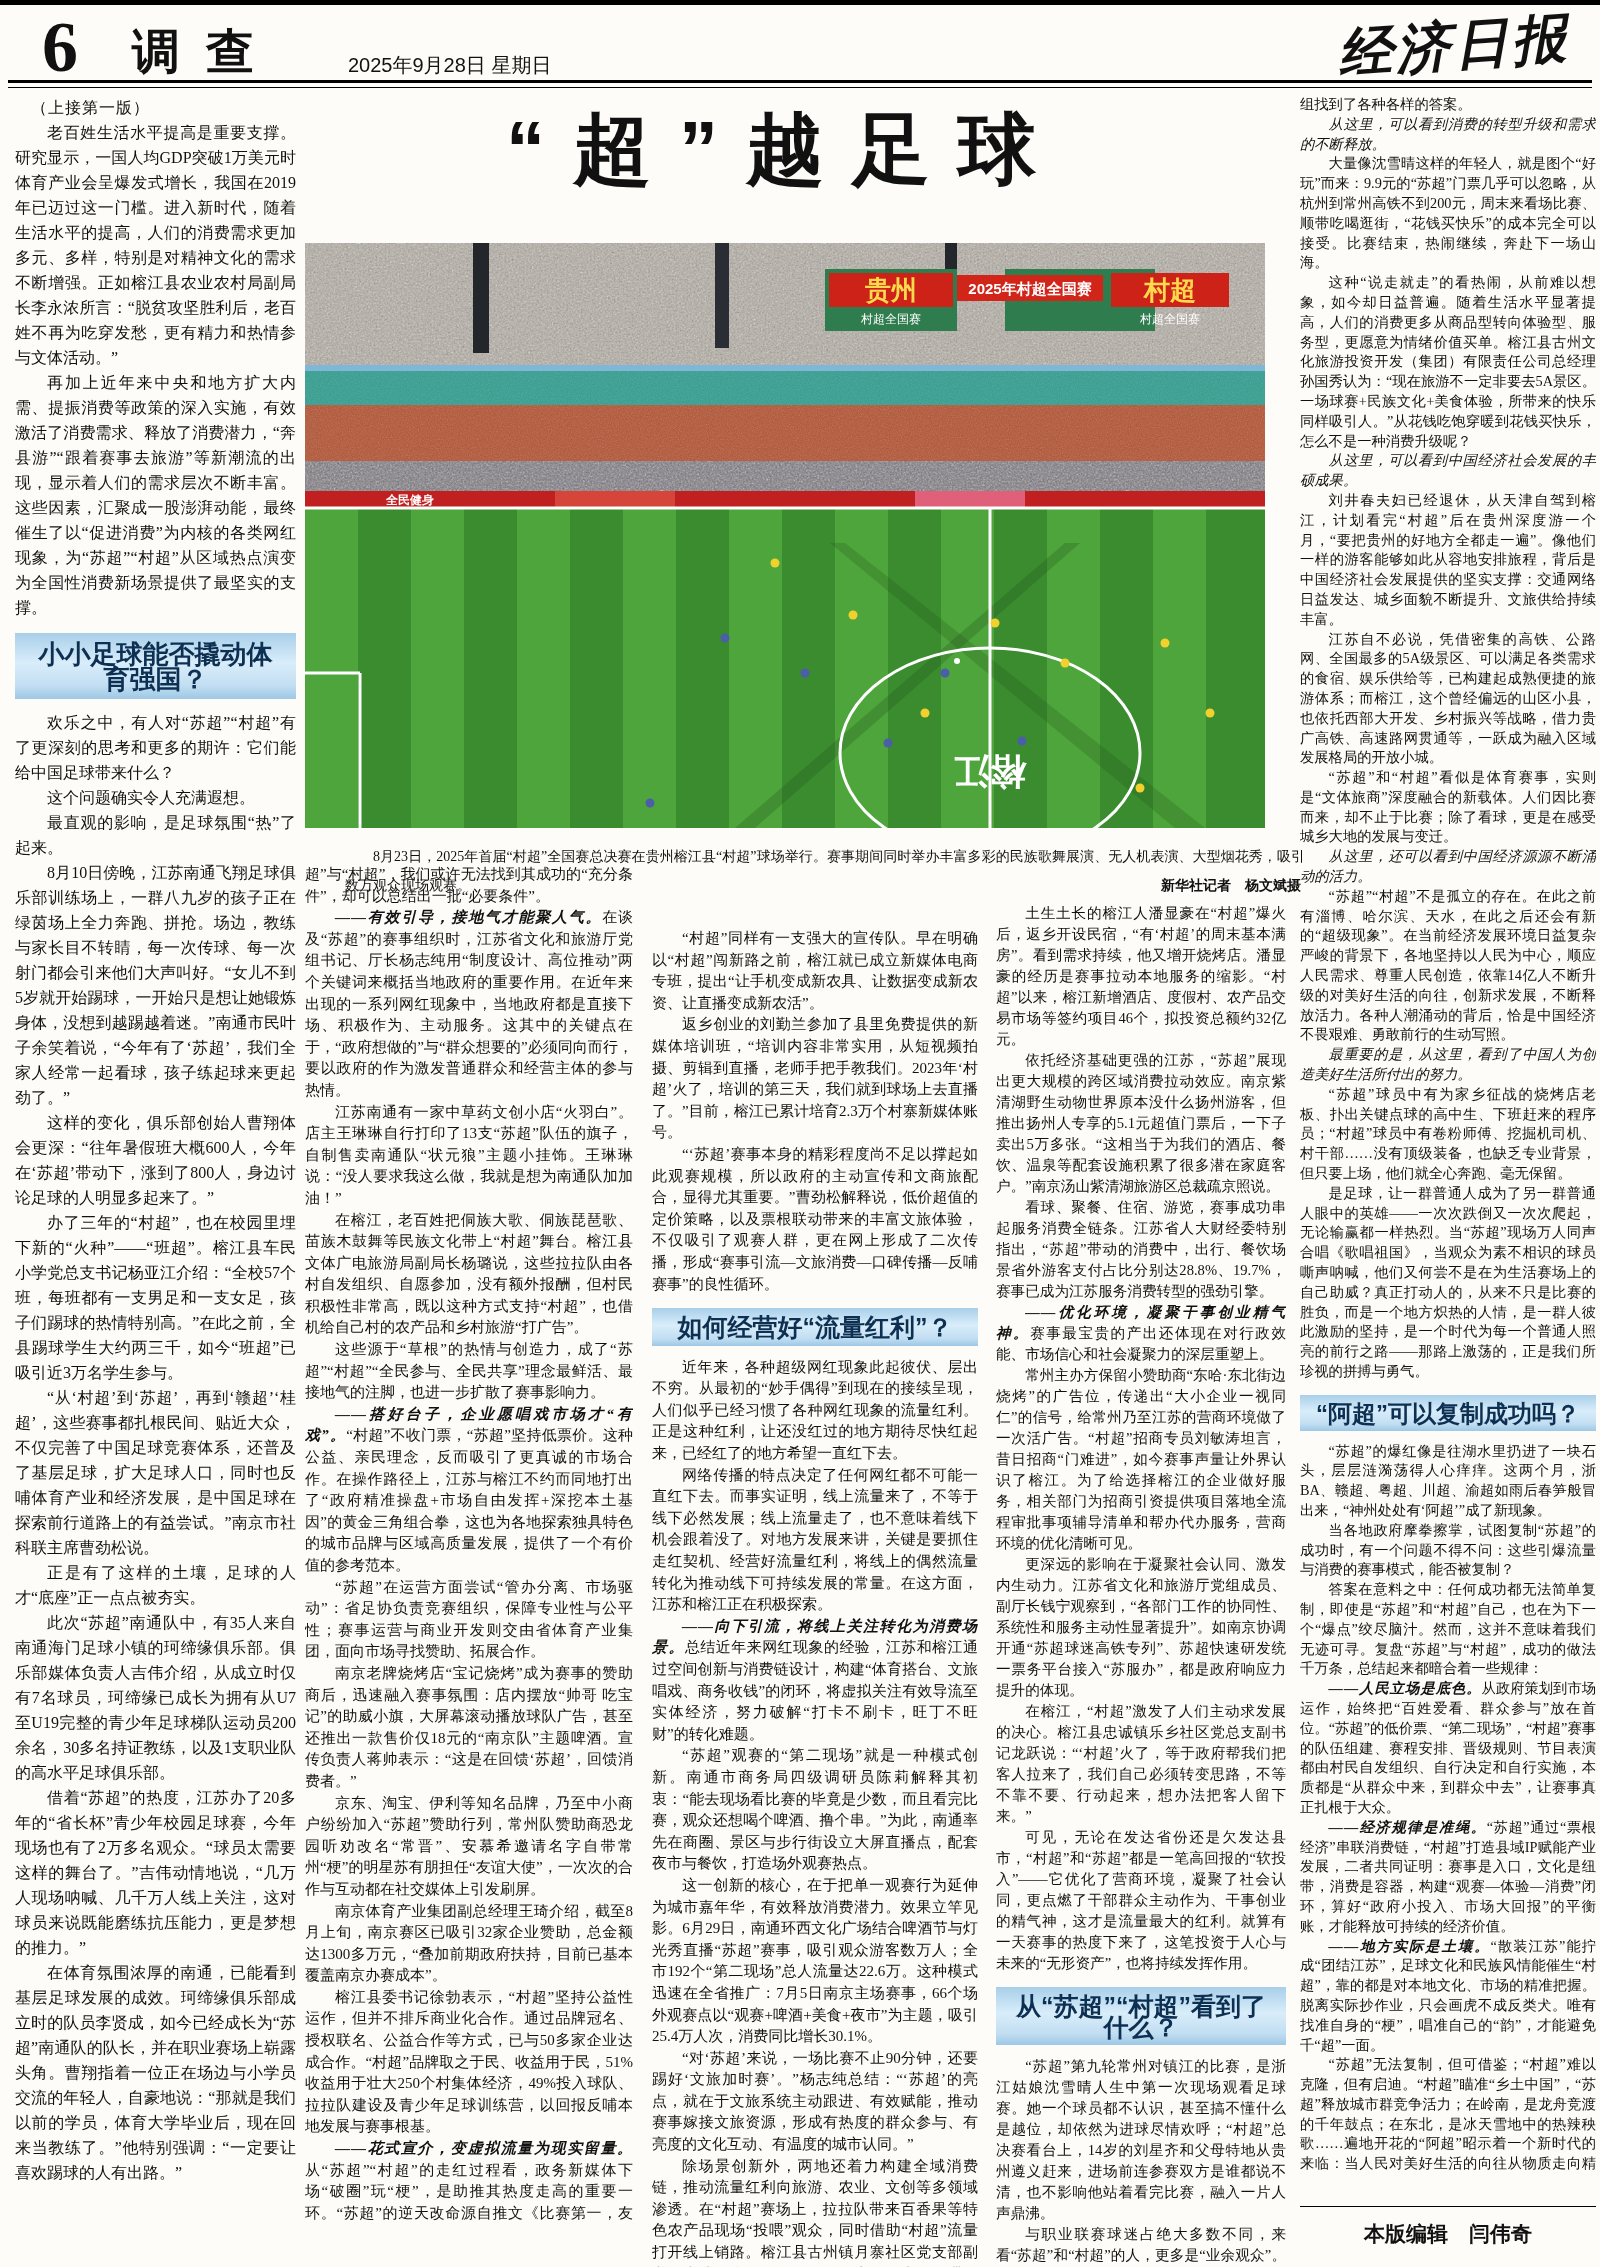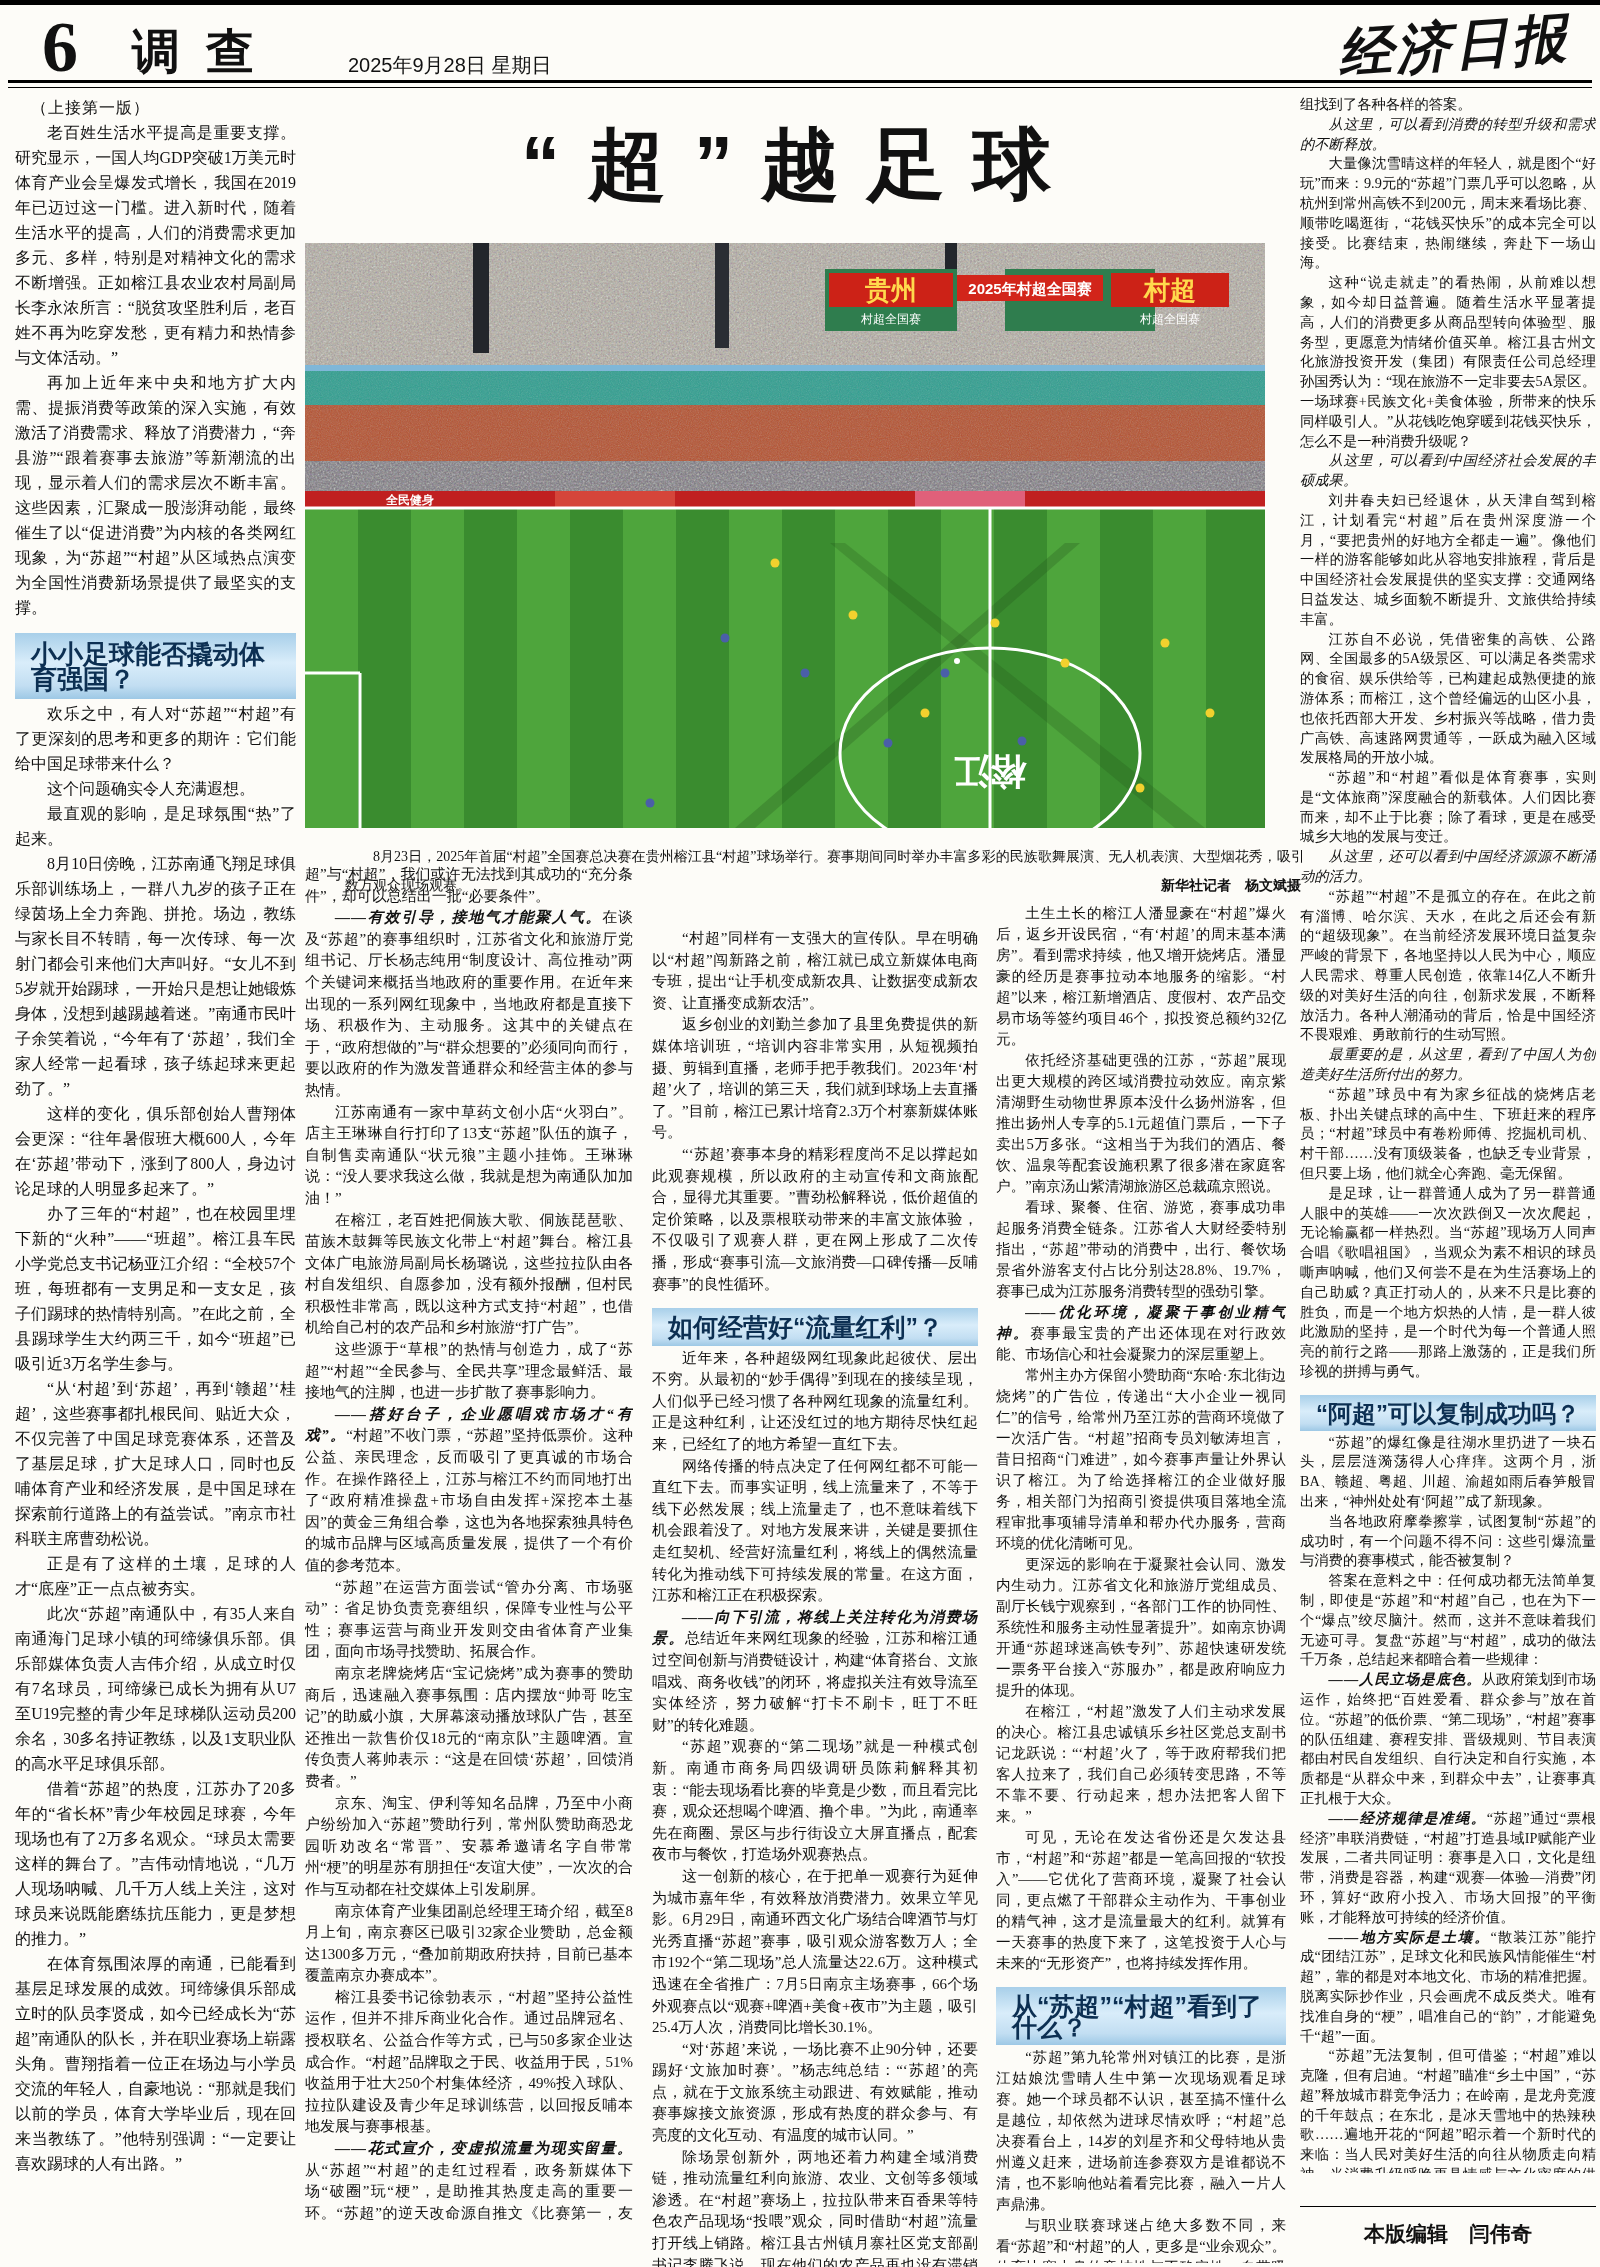--- a/index.html
+++ b/index.html
@@ -28,42 +28,42 @@
   #col-left{left:15px;top:95px;width:281px;height:2168px;font-size:16px;line-height:25px;}
   #col-a{left:305px;top:864px;width:328px;height:1360px;font-size:15px;line-height:21.6px;}
   #col-b{left:652px;top:928px;width:326px;height:1360px;font-size:15px;line-height:21.6px;}
   #col-c{left:996px;top:903px;width:290px;height:1360px;font-size:14.6px;line-height:21px;}
   #col-right{left:1300px;top:95px;width:296px;height:2078px;font-size:14.3px;line-height:19.8px;}
   .para{margin:0;text-align:justify;text-indent:2em;}
   .noindent{text-indent:0;}
   .note{text-indent:1em;letter-spacing:1px;}
   .kai{font-style:italic;}
   .lead{font-style:italic;font-weight:bold;letter-spacing:1px;}
-  .sec-h{margin:13px 0 2px;padding:9px 16px 7px;text-align:left;font-weight:900;
+  .sec-h{margin:13px 0 11px;padding:9px 16px 7px;text-align:center;font-weight:900;
          font-family:"Liberation Sans",sans-serif;color:#0c2f52;
          background:linear-gradient(180deg,#a8cfe9 0%,#d9edfa 45%,#c2def2 80%,#9dc8e5 100%);}
   #col-left .sec-h{font-size:26px;}
   #col-a .sec-h,#col-b .sec-h,#col-c .sec-h{font-size:25px;}
   #col-right .sec-h{font-size:24px;}
   
   #footer-rule{left:1300px;top:2206px;width:296px;height:1px;background:#000;}
   #footer-editor{left:1300px;top:2220px;width:296px;text-align:center;font-size:21px;font-weight:bold;}
 </style>
 </head>
 <body>
 
 <div class="abs" id="topbar"></div>
 <div class="abs" id="page-num">6</div>
 <div class="abs" id="section-name">调查</div>
 <div class="abs" id="date-line">2025年9月28日  星期日</div>
 <div class="abs" id="brand">经济日报</div>
 <div class="abs" id="rule-thick"></div>
 <div class="abs" id="rule-thin"></div>
 
-<h1 class="abs" id="headline" style="margin:15px">“超”越足球</h1>
+<h1 class="abs" id="headline" style="margin:0">“超”越足球</h1>
 
 <svg class="abs" id="photo" viewBox="0 0 960 585" preserveAspectRatio="none">
   <defs>
     <filter id="grain" x="0" y="0" width="100%" height="100%">
       <feTurbulence type="fractalNoise" baseFrequency="0.55" numOctaves="3" seed="11"></feTurbulence>
       <feColorMatrix type="saturate" values="0.35"></feColorMatrix>
     </filter>
     <filter id="grain2" x="0" y="0" width="100%" height="100%">
       <feTurbulence type="fractalNoise" baseFrequency="0.9" numOctaves="2" seed="4"></feTurbulence>
       <feColorMatrix type="saturate" values="0.5"></feColorMatrix>

